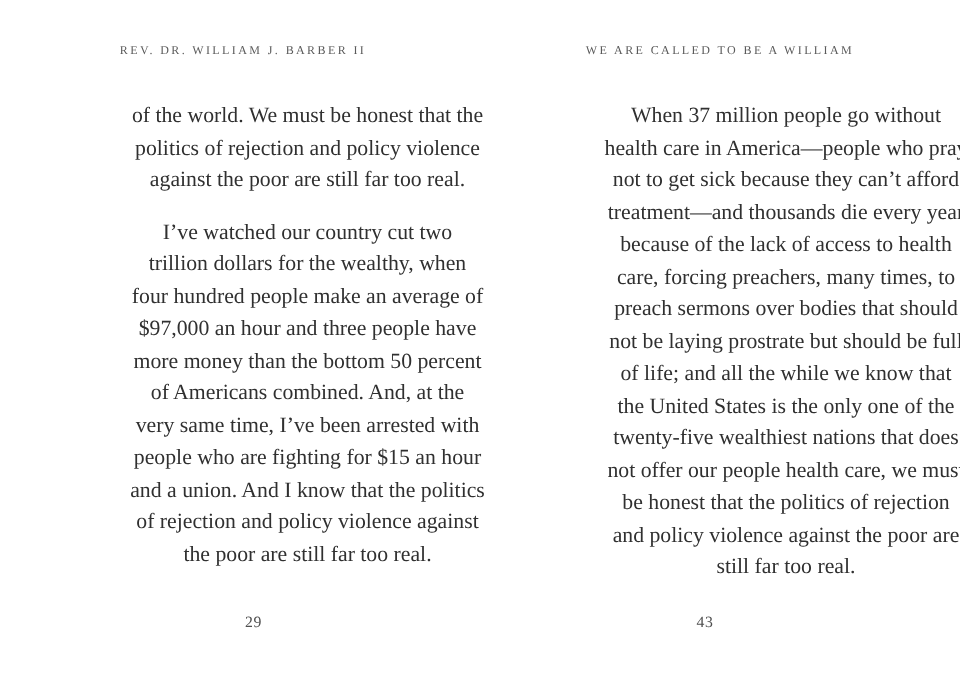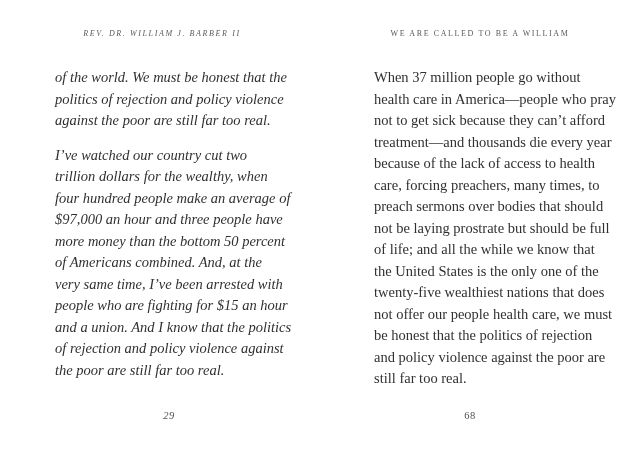--- a/index.html
+++ b/index.html
@@ -9,21 +9,21 @@
     background: #ffffff;
     position: relative;
     overflow: hidden;
     font-family: "Liberation Serif", "DejaVu Serif", serif;
   }
   .page {
     position: absolute;
     top: 0;
     height: 457px;
   }
-  .page-left  { left: 55px;  width: 214px; font-style: italic; }
+  .page-left  { left: 55px;  width: 214px; }
   .page-right { left: 374px; width: 212px; }
 
   .running-header {
     position: absolute;
     top: 29px;
     left: 0;
     width: 100%;
     text-align: center;
     font-size: 8px;
     letter-spacing: 1.6px;
@@ -36,21 +36,21 @@
     top: 67px;
     left: 0;
     width: 300px;
   }
   .para {
     margin: 0 0 13px 0;
     font-size: 14.5px;
     line-height: 21.5px;
     color: #303030;
     white-space: pre-line;
-    text-align: left;
+    text-align: center;
   }
   .para:last-child { margin-bottom: 0; }
 
   .page-number {
     position: absolute;
     top: 410px;
     transform: translateX(-50%);
     font-size: 10.5px;
     letter-spacing: 0.5px;
     color: #4f4f4f;
@@ -96,16 +96,16 @@
 preach sermons over bodies that should
 not be laying prostrate but should be full
 of life; and all the while we know that
 the United States is the only one of the
 twenty-five wealthiest nations that does
 not offer our people health care, we must
 be honest that the politics of rejection
 and policy violence against the poor are
 still far too real.</p>
     </div>
-    <div class="page-number">68</div>
+    <div class="page-number">43</div>
   </div>
 
 </div>
 
 </body></html>

